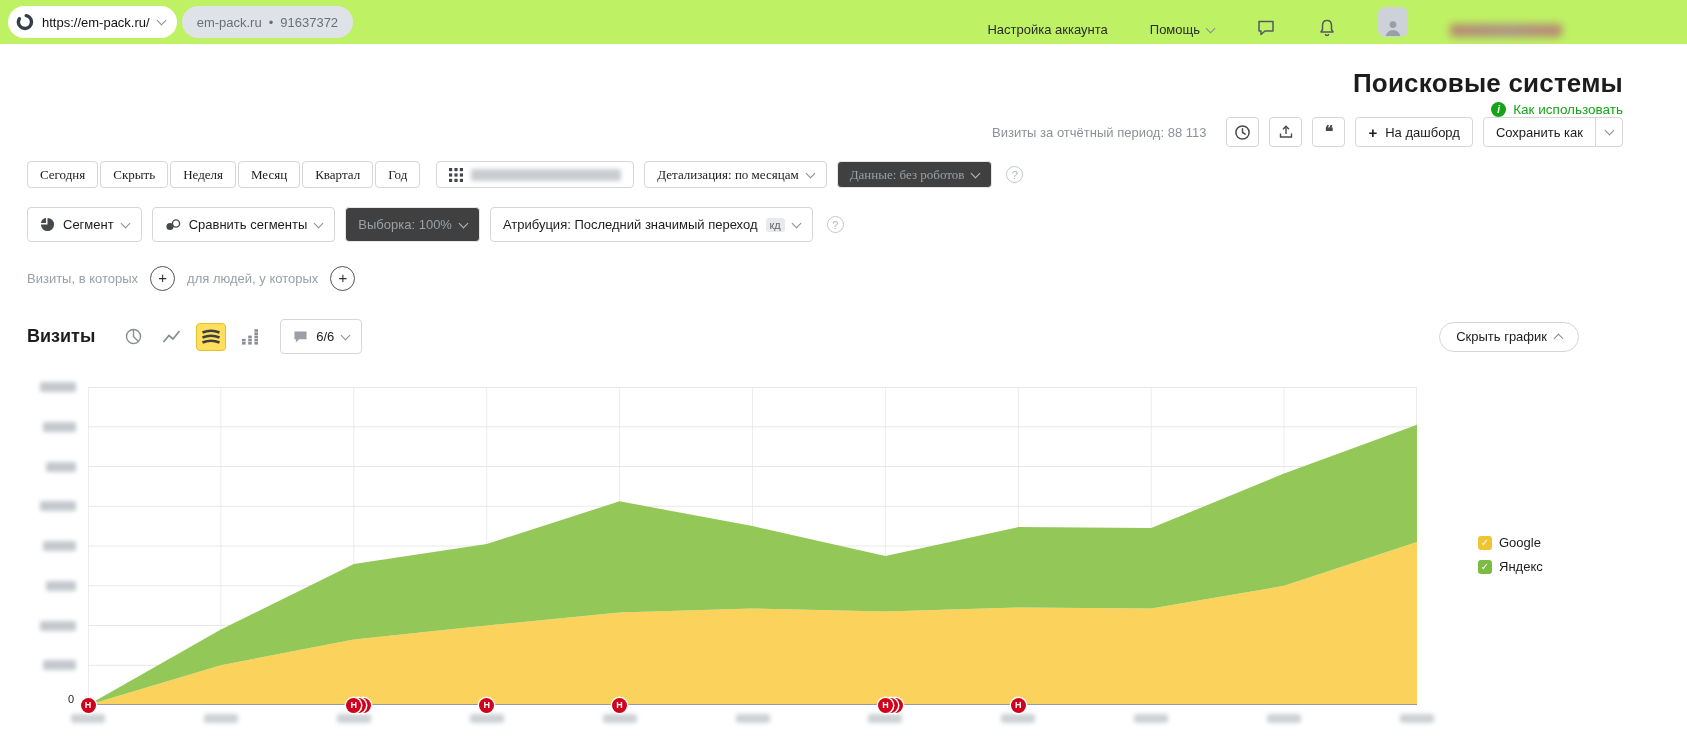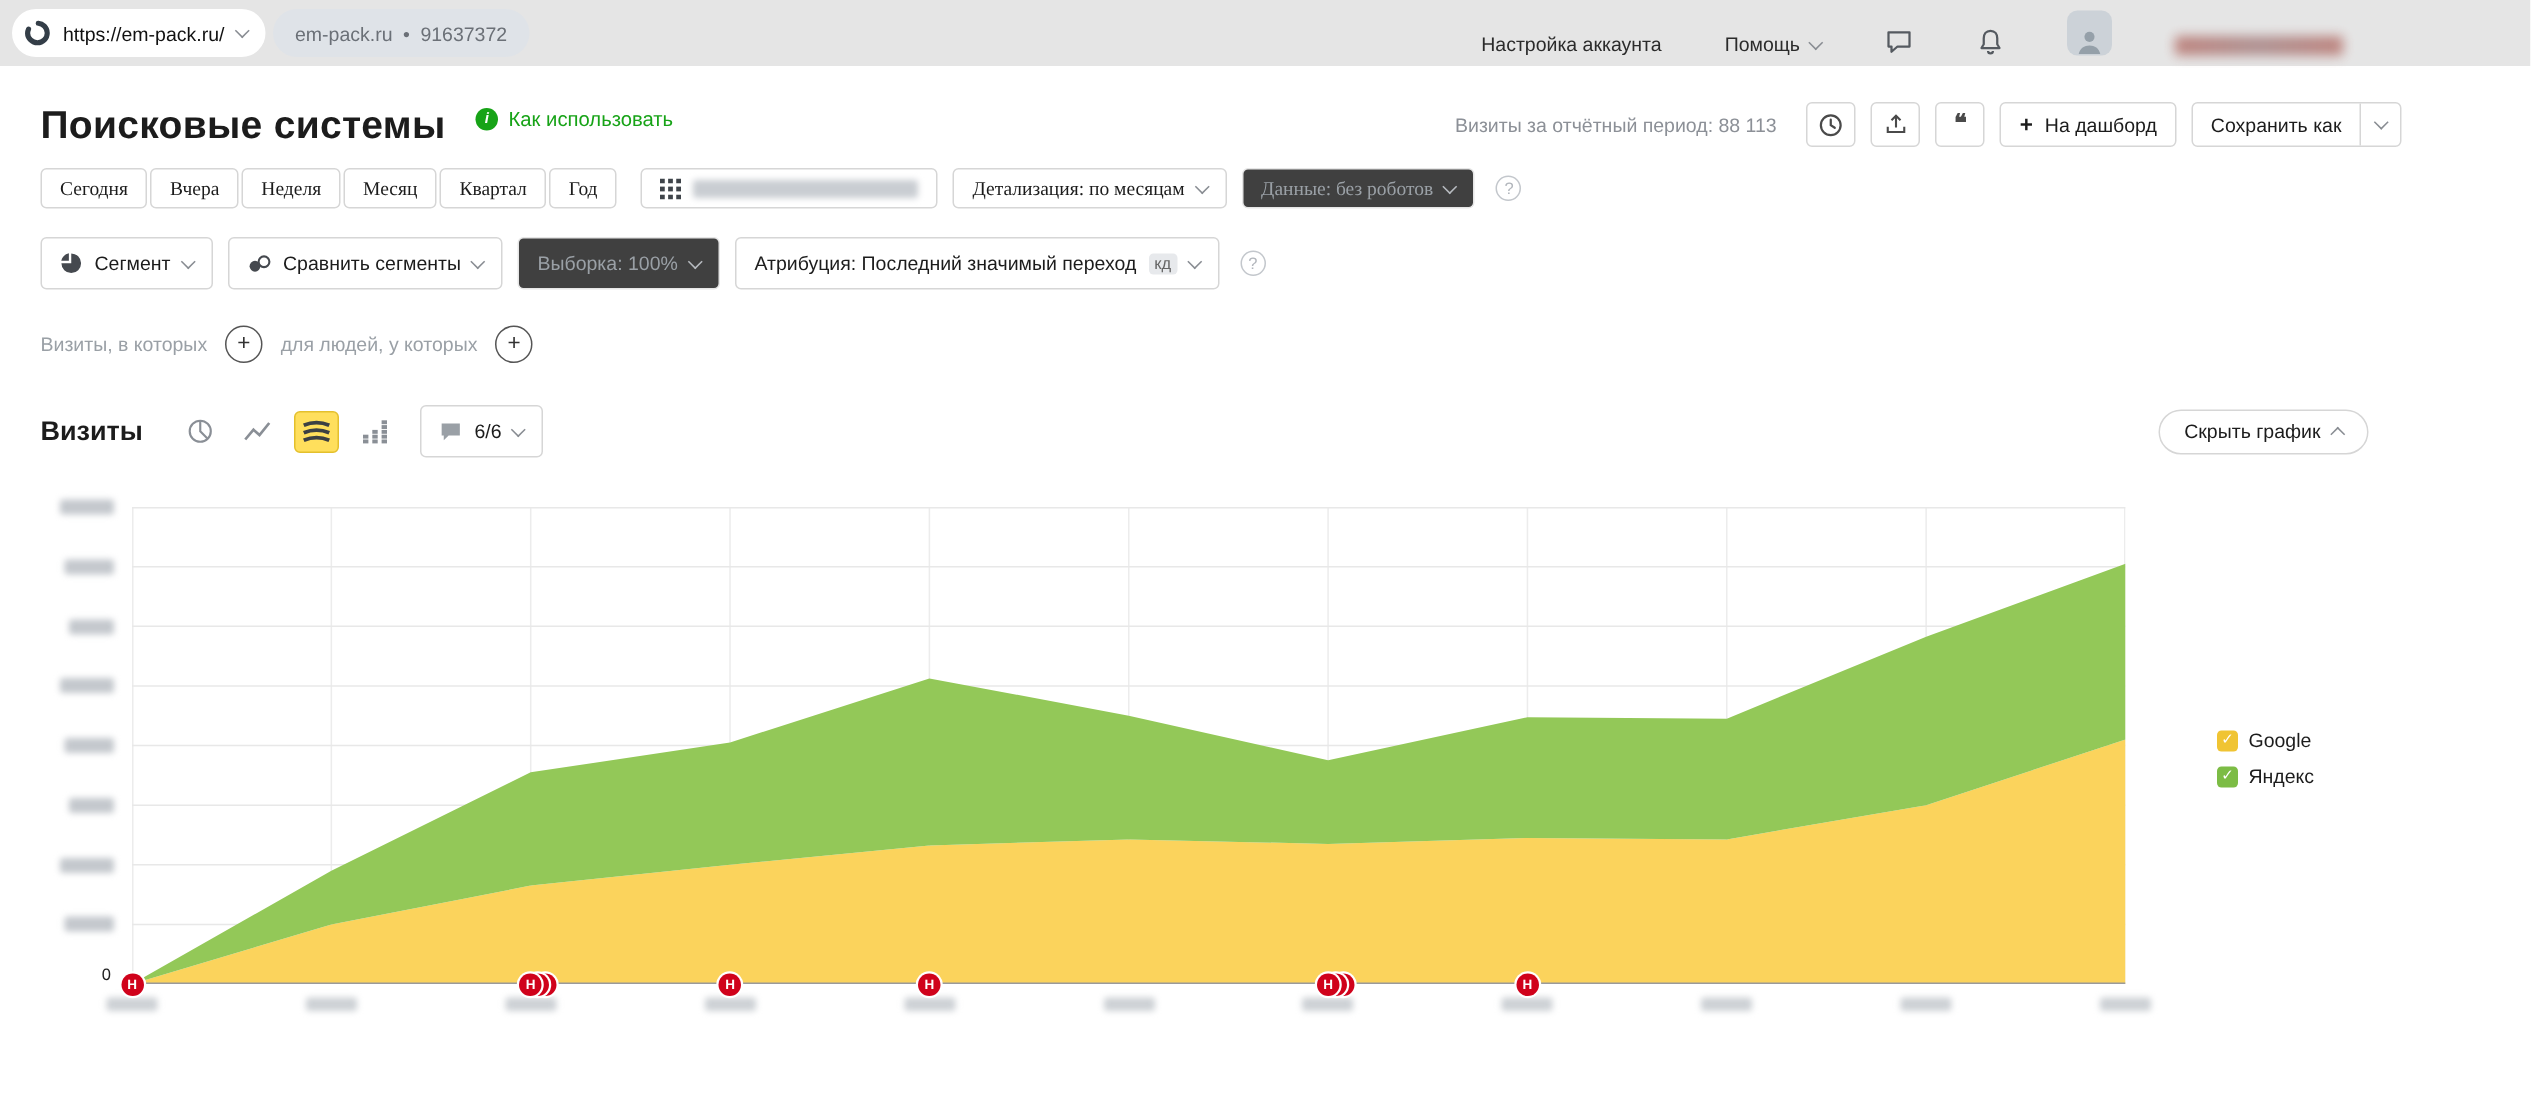--- a/index.html
+++ b/index.html
@@ -4,35 +4,35 @@
 <style>
   * { box-sizing: border-box; }
   html,body { margin:0; padding:0; }
   body {
     width:1687px; height:742px; overflow:hidden;
     background:#fff; color:#1c1c1c;
     font-family:"Liberation Sans","DejaVu Sans",sans-serif;
     font-size:13px;
   }
   
-  .topbar { height:44px; background:#e5e5e5; display:flex; align-items:center; padding:0 125px 0 8px; }
+  .topbar { height:44px; background:#bef264; display:flex; align-items:center; padding:0 125px 0 8px; }
   .counter-pill { display:flex; align-items:center; gap:8px; background:#fff; border-radius:16px; height:32px; padding:0 12px 0 8px; cursor:pointer; }
   .counter-pill .url { font-size:13px; color:#111; }
   .counter-info { display:flex; align-items:center; gap:7px; background:#dfe3e8; border-radius:16px; height:32px; padding:0 15px; margin-left:5px; color:#6b7077; font-size:13px; }
   .topbar-right { margin-left:auto; display:flex; align-items:flex-end; gap:42px; color:#2b2b2b; }
   .topbar-right a { color:#2b2b2b; text-decoration:none; cursor:pointer; display:flex; align-items:center; gap:7px; }
   .tb-icon { color:#555a60; display:flex; align-items:center; cursor:pointer; }
   .avatar { width:30px; height:30px; border-radius:7px; background:#ccd2d8; display:flex; align-items:flex-end; justify-content:center; overflow:hidden; cursor:pointer; }
   .email-blur { width:112px; height:13px; border-radius:2px; background:linear-gradient(90deg,#b97a74,#a88,#b97a74); filter:blur(4px); opacity:.9; }
   
   .chev { display:inline-block; width:7px; height:7px; border-right:1.6px solid #888c92; border-bottom:1.6px solid #888c92; flex:none; }
   .chev.down { transform:rotate(45deg); margin-top:-3px; }
   .chev.up { transform:rotate(-135deg); margin-top:4px; }
   
-  .page-header { display:flex; align-items:flex-start; padding:24px 86px 0 27px; }
+  .page-header { display:flex; align-items:flex-end; padding:24px 64px 0 27px;flex-direction:column; }
   h1 { font-size:26px; font-weight:700; margin:0; line-height:30px; letter-spacing:.2px; }
   .howto { display:flex; align-items:center; gap:7px; margin-left:20px; color:#17a317; font-size:13.5px; cursor:pointer; margin-top:4px; }
   .info-dot { width:15px; height:15px; border-radius:50%; background:#17a317; color:#fff; font-size:10px; font-weight:bold; font-style:italic; display:flex; align-items:center; justify-content:center; }
   .header-right { margin-left:auto; display:flex; align-items:center; gap:10px; }
   .visits-summary { color:#8c9097; margin-right:10px; }
   .icon-btn { width:33px; height:30px; border:1px solid #d6d6d6; border-radius:4px; background:#fff; display:flex; align-items:center; justify-content:center; color:#4a4a4a; cursor:pointer; padding:0; }
   .quote-glyph { font-size:16px; font-weight:bold; color:#4a4a4a; line-height:10px; }
   
   .btn { height:35px; border:1px solid #d6d6d6; border-radius:4px; background:#fff; font-size:13px; color:#1c1c1c; padding:0 12px; display:inline-flex; align-items:center; gap:8px; cursor:pointer; font-family:inherit; white-space:nowrap; }
   .btn.tall { height:30px; }
@@ -152,21 +152,21 @@
       <span>Сохранить как</span>
       <span class="btn-divider"></span>
       <span class="chev down"></span>
     </button>
   </div>
 </div>
 
 <div class="filter-row row1">
   <div class="period-group">
       <button class="btn">Сегодня</button>
-      <button class="btn">Вчера</button>
+      <button class="btn">Скрыть</button>
       <button class="btn">Неделя</button>
       <button class="btn">Месяц</button>
       <button class="btn">Квартал</button>
       <button class="btn">Год</button>
     </div>
   <button class="btn" style="margin-left:6px;">
     <svg width="14" height="14" viewBox="0 0 15 15" fill="#3f444a">
         <rect x="0" y="0" width="3.4" height="3.4"></rect>
         <rect x="5.8" y="0" width="3.4" height="3.4"></rect>
         <rect x="11.6" y="0" width="3.4" height="3.4"></rect>

